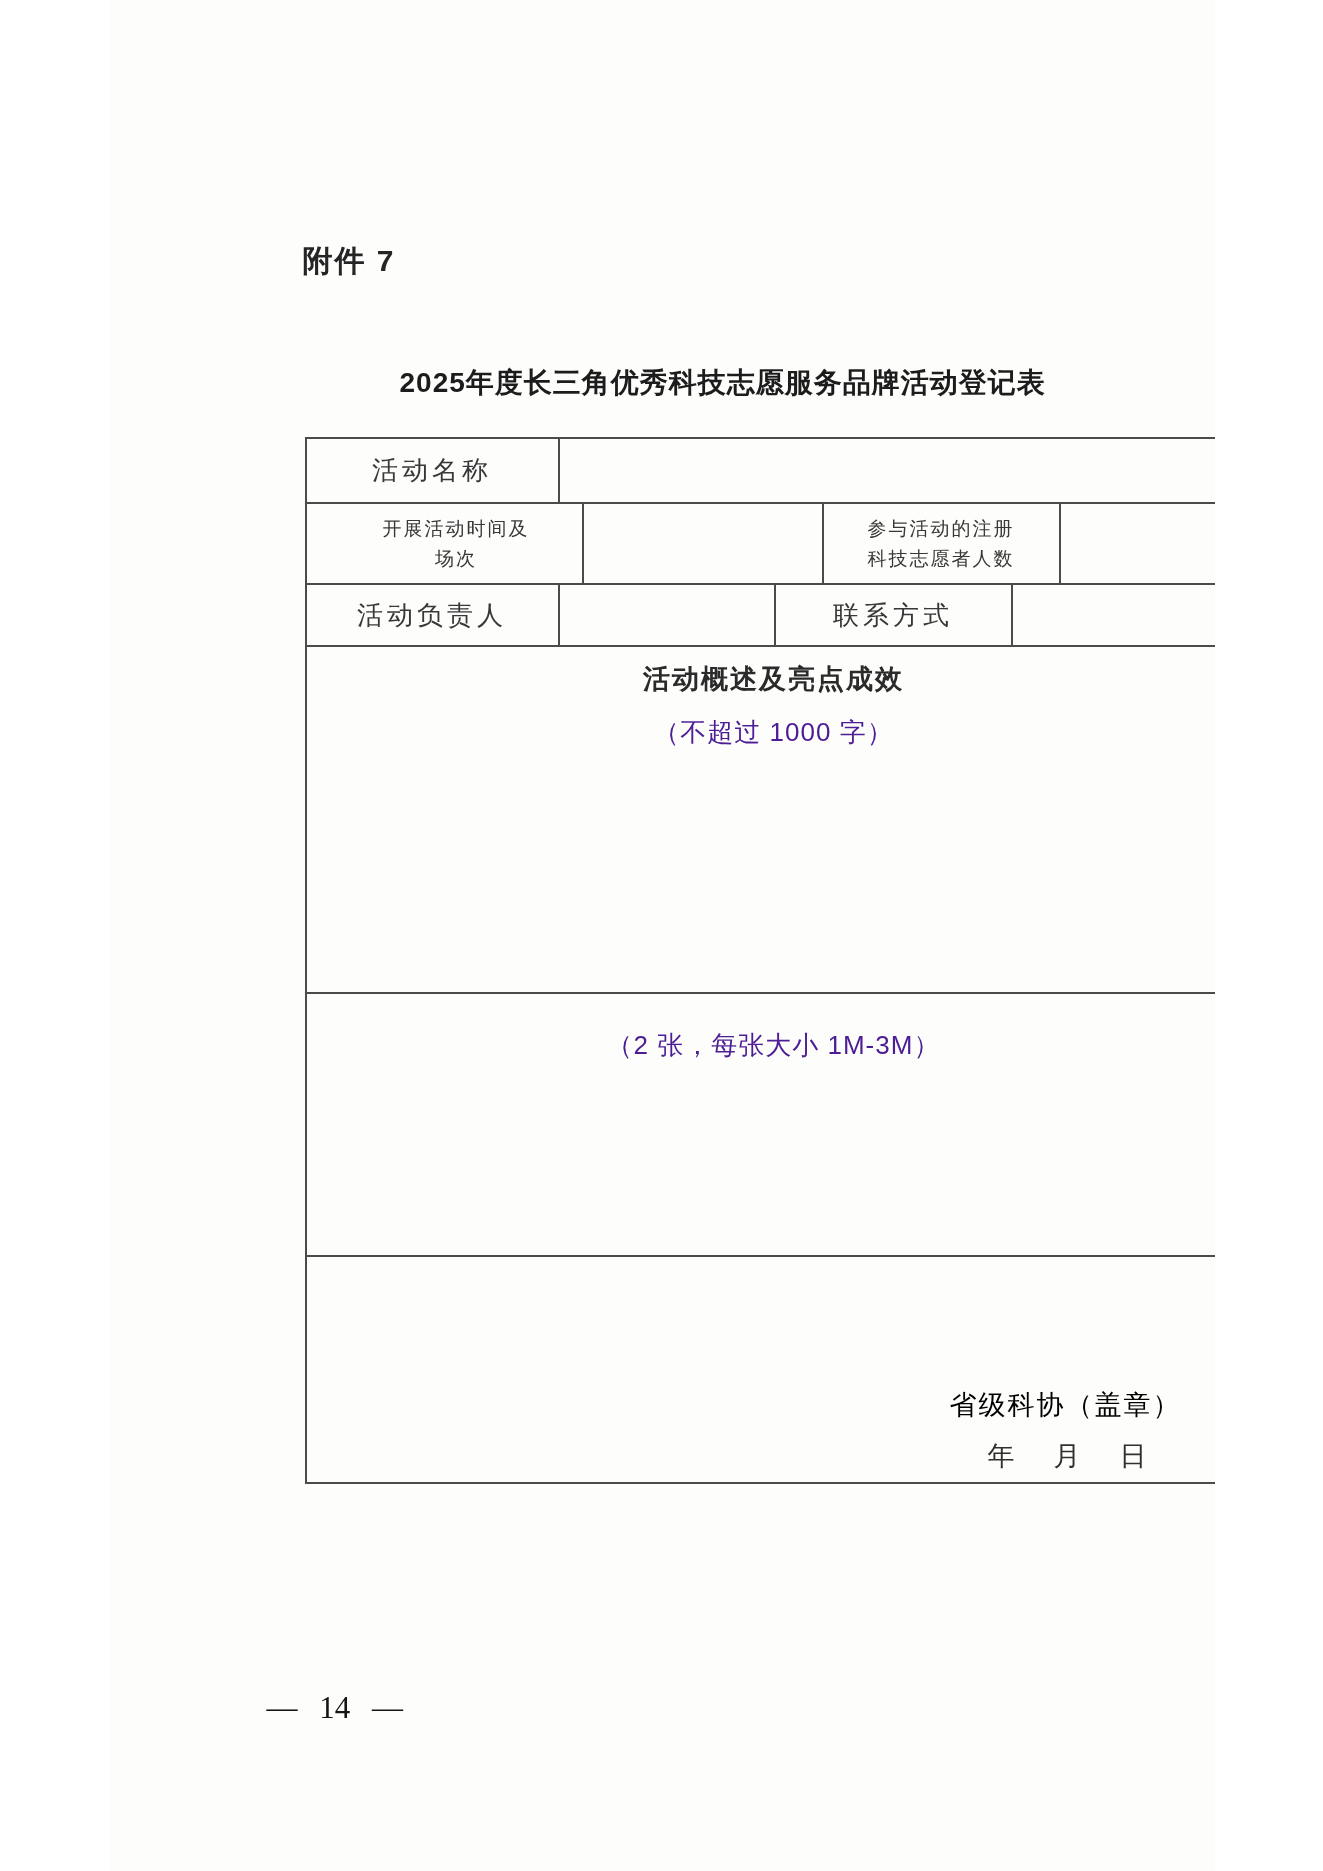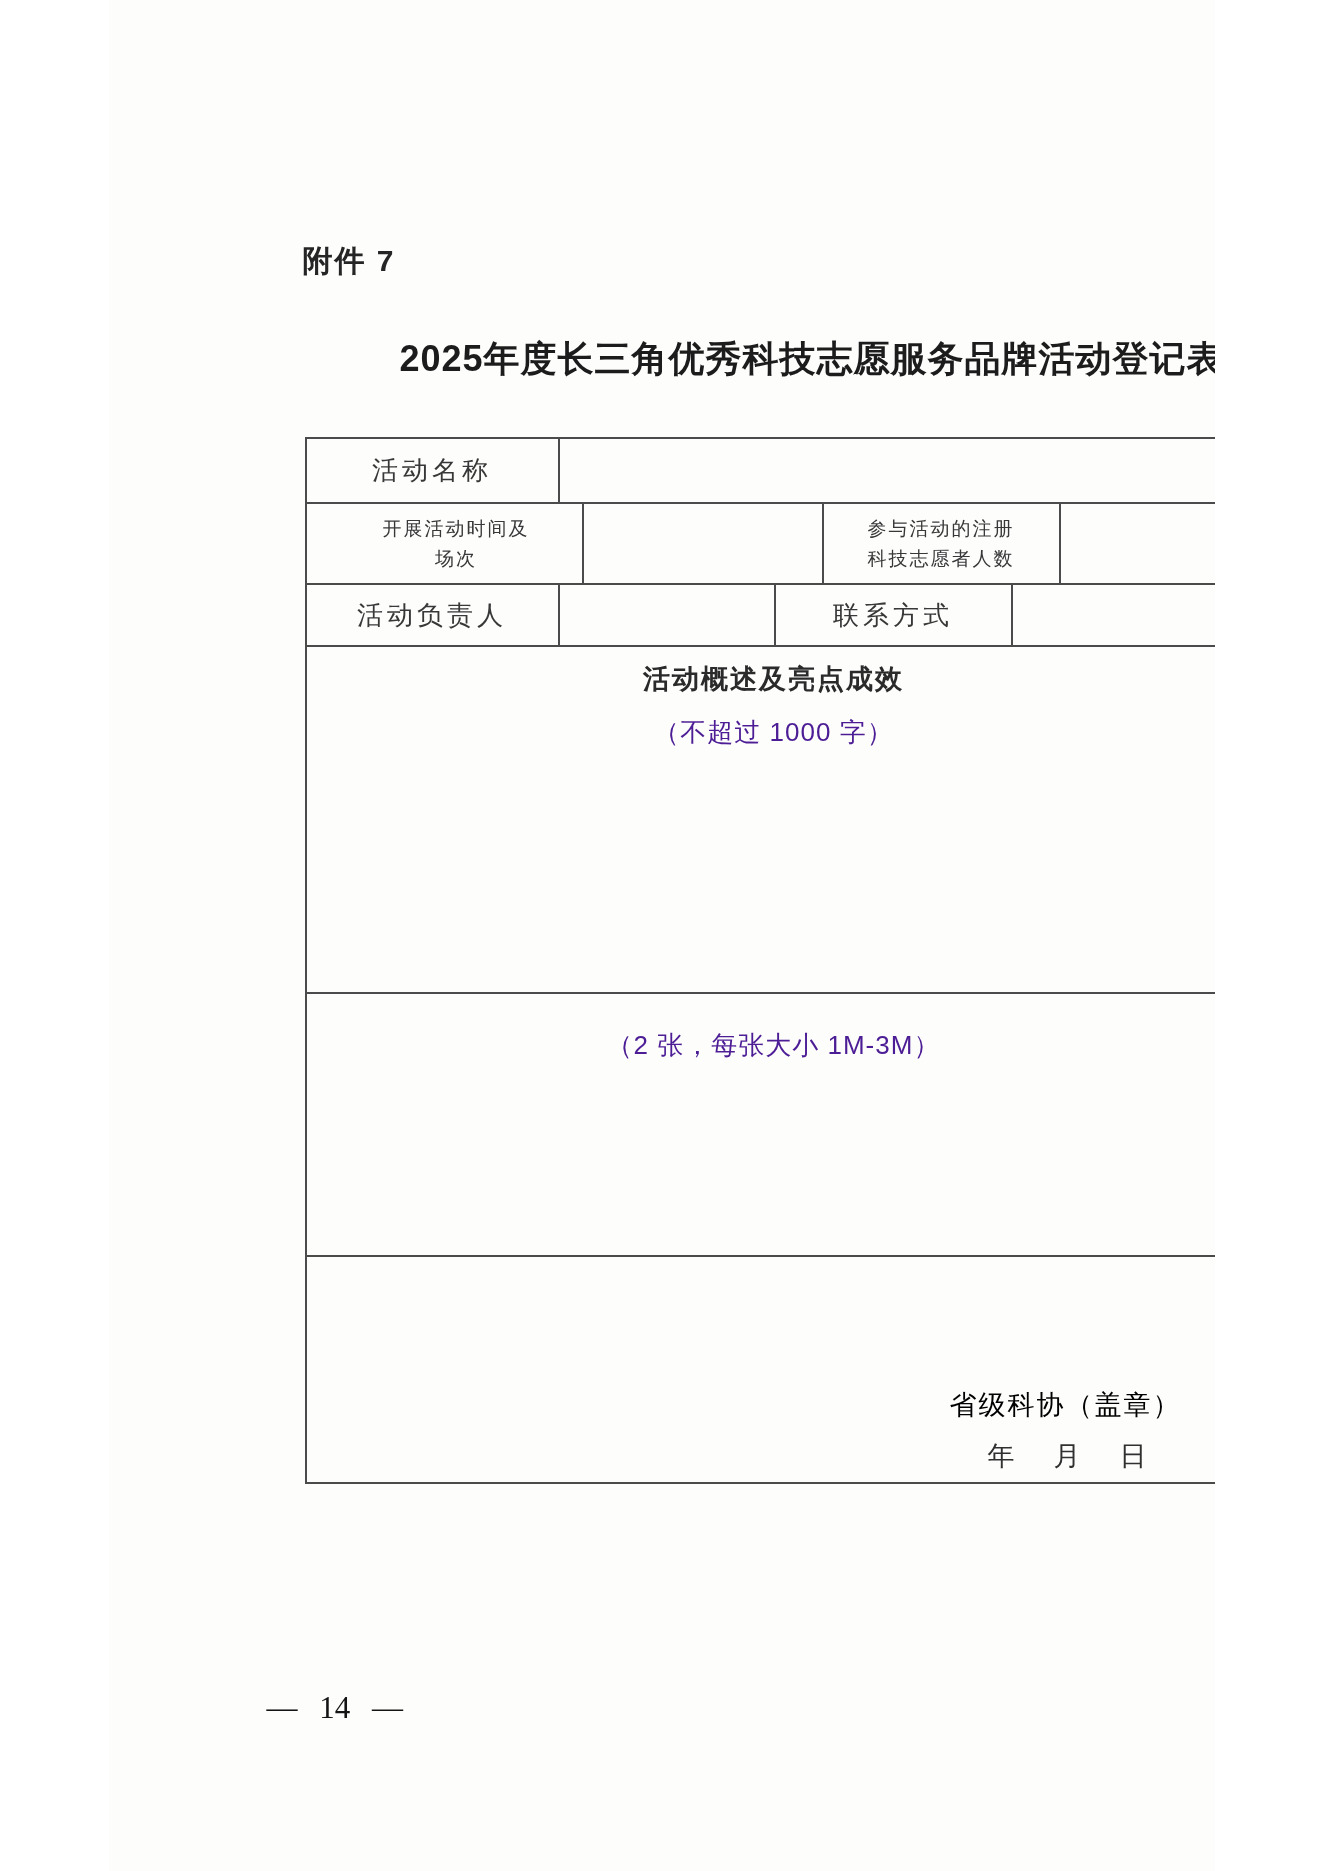--- a/index.html
+++ b/index.html
@@ -17,22 +17,22 @@
     margin:0 auto;
     background:var(--paper);
     overflow:hidden;
   }
   .attachment{
     position:absolute;left:194px;top:241px;
     font-size:30px;font-weight:700;color:#252525;
     letter-spacing:2px;
   }
   .doc-title{
-    position:absolute;left:291px;top:335px;
-    font-size:36px;font-weight:700;color:var(--ink-dark);
+    position:absolute;left:291px;top:364px;
+    font-size:28px;font-weight:700;color:var(--ink-dark);
     letter-spacing:1px;white-space:nowrap;
   }
   .form-table{
     position:absolute;left:196px;top:437px;width:938px;
     border:2px solid var(--line);
     background:transparent;
   }
   .frow{display:flex;width:100%;}
   .frow + .frow{border-top:2px solid var(--line);}
   .fcell{position:relative;}

